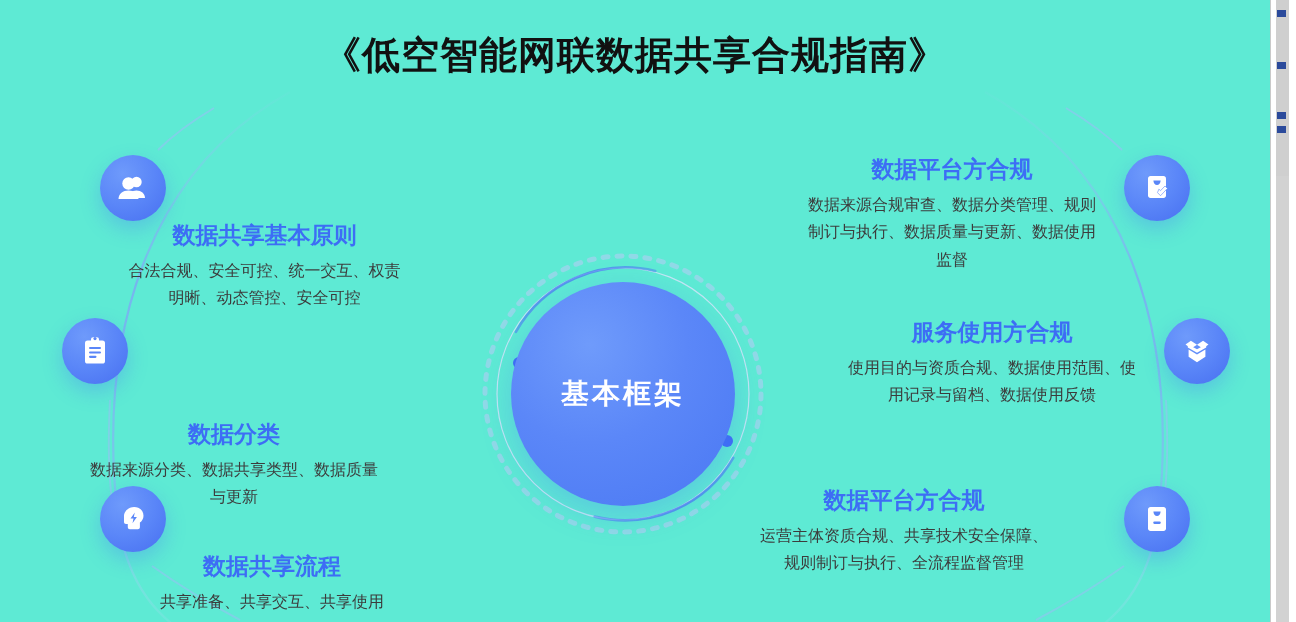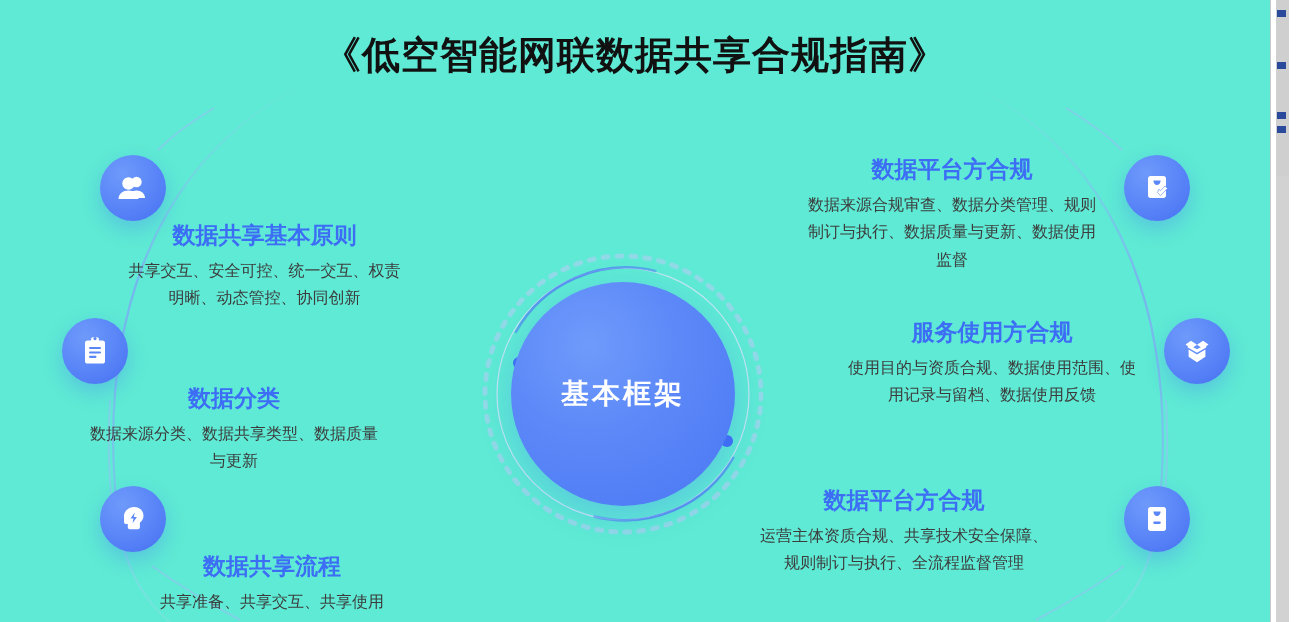--- a/index.html
+++ b/index.html
@@ -144,21 +144,21 @@
   #item-principles { left: 100px; top: 155px; }
   #item-classification { left: 62px; top: 318px; }
   #item-process { left: 100px; top: 486px; }
   #item-provider { right: 106px; top: 155px; }
   #item-user { right: 66px; top: 318px; margin-left: 16px; }
   #item-platform { right: 106px; top: 486px; gap: 48px; }
 
   #item-provider .item-text,
   #item-user .item-text,
   #item-platform .item-text { width: 300px; }
-  #item-classification .item-text { width: 300px; }
+  #item-classification .item-text { width: 300px; margin-top: 36px; }
   #item-process .item-text { width: 300px; }
 </style>
 </head>
 <body>
 
 <div id="stage">
 
   <svg id="bg-arcs" viewBox="0 0 1296 622" xmlns="http://www.w3.org/2000/svg">
     <defs>
       <linearGradient id="arcL" x1="0" y1="0" x2="0" y2="1">
@@ -216,21 +216,21 @@
     <div class="badge">
       <svg width="36" height="36" viewBox="0 0 36 36" xmlns="http://www.w3.org/2000/svg">
         <circle cx="21.5" cy="12" r="5.2" fill="#ffffff"></circle>
         <path d="M13 28c0-4.6 3.9-7.6 8.5-7.6S30 23.4 30 28z" fill="#ffffff"></path>
         <circle cx="13.5" cy="13.5" r="6.2" fill="#ffffff"></circle>
         <path d="M3.5 29c0-5.2 4.5-8.6 10-8.6S23.5 23.8 23.5 29z" fill="#ffffff"></path>
       </svg>
     </div>
     <div class="item-text">
       <div class="item-title">数据共享基本原则</div>
-      <div class="item-desc">共享交互、安全可控、统一交互、权责明晰、动态管控、协同创新</div>
+      <div class="item-desc">合法合规、安全可控、统一交互、权责明晰、动态管控、安全可控</div>
     </div>
   </div>
 
   <div class="item left" id="item-classification">
     <div class="badge">
       <svg width="34" height="34" viewBox="0 0 34 34" xmlns="http://www.w3.org/2000/svg">
         <rect x="7" y="6.5" width="20" height="23" rx="2.6" fill="#ffffff"></rect>
         <rect x="13" y="3.2" width="8" height="5.2" rx="2.1" fill="#ffffff"></rect>
         <circle cx="17" cy="4.6" r="1.6" fill="#5a86f8"></circle>
         <rect x="11" y="13" width="12" height="2.1" rx="1.05" fill="#5a86f8"></rect>

